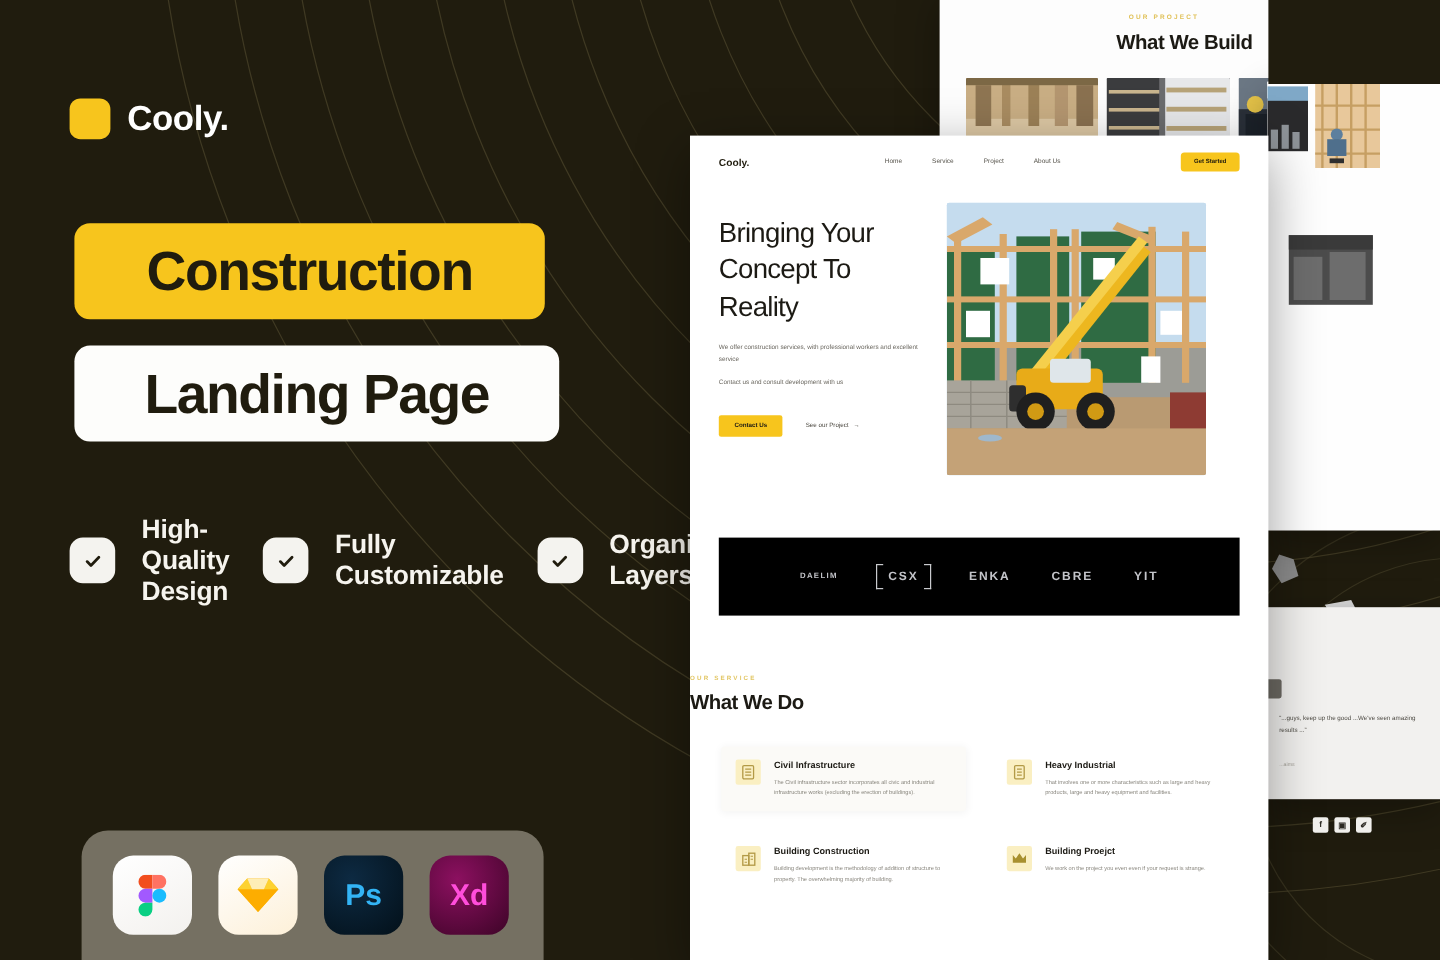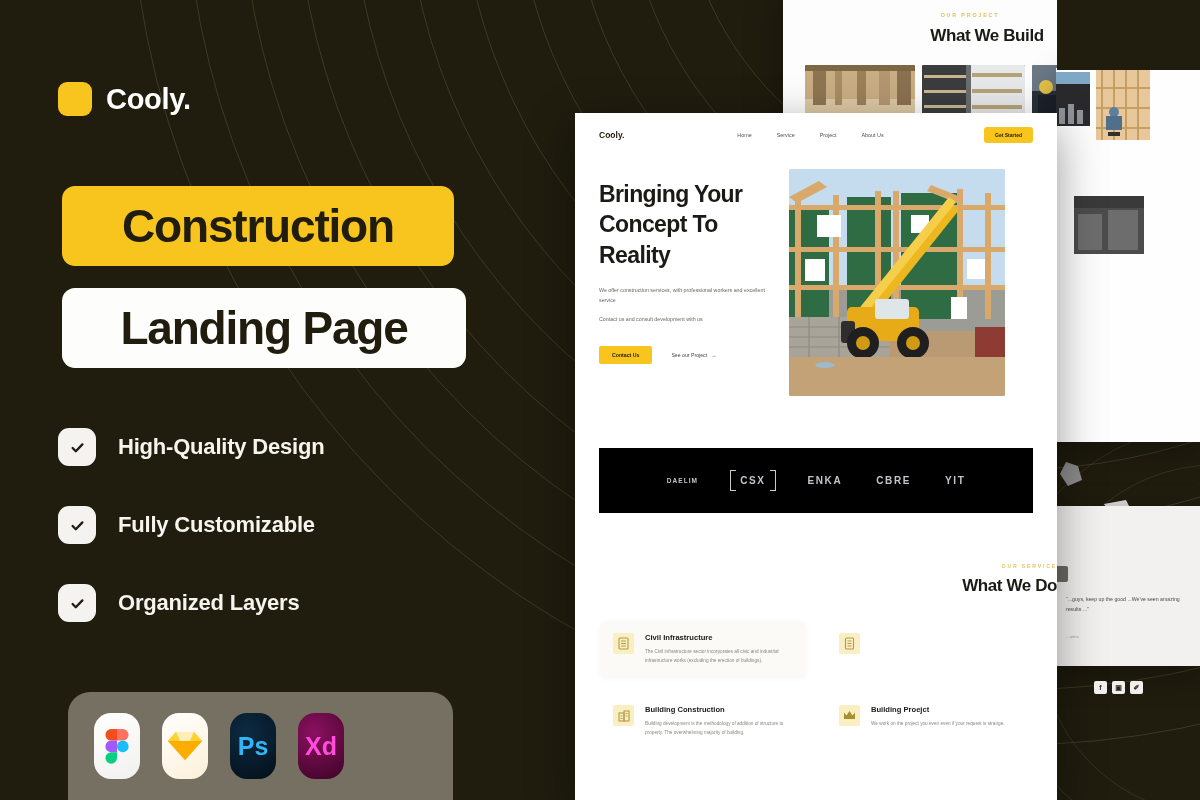--- a/index.html
+++ b/index.html
@@ -28,37 +28,37 @@
     left:62px; top:186px; width:392px; height:80px;
     background:#f7c51d; border-radius:13px;
     color:#201c0e; font-size:46px;
   }
   .chip-white {
     left:62px; top:288px; width:404px; height:80px;
     background:#fdfdfb; border-radius:13px;
     color:#201c0e; font-size:46px;
   }
 
-  .features { position:absolute; left:58px; top:428px; display:flex; flex-direction:column; gap:40px; }
+  .features { position:absolute; left:58px; top:428px; display:flex; flex-direction:row; gap:28px; }
   .feature { display:flex; align-items:center; gap:22px; }
   .check-box {
     width:38px; height:38px; border-radius:11px; background:#f4f3ef;
     display:flex; align-items:center; justify-content:center; flex:none;
   }
   .check-box svg { display:block; }
   .feature-label { font-size:22px; font-weight:bold; color:#f6f4ee; letter-spacing:-0.2px; }
 
   
   .dock {
     position:absolute; left:68px; top:692px; width:385px; height:108px;
     background:rgba(170,165,150,0.62); border-radius:22px 22px 0 0;
     display:flex; align-items:center; gap:22px; padding:0 26px;
   }
   .app-tile {
-    width:46px; height:66px; border-radius:17px; flex:none;
+    width:66px; height:66px; border-radius:17px; flex:none;
     display:flex; align-items:center; justify-content:center;
     font-weight:bold; font-size:25px; position:relative; overflow:hidden;
   }
   .app-figma { background:linear-gradient(150deg,#fff 0%,#f3f1ee 100%); }
   .app-sketch { background:linear-gradient(150deg,#fff 0%,#fdf0d8 100%); }
   .app-ps { background:radial-gradient(circle at 35% 30%,#0d2a42 0%,#031019 100%); color:#33b4f5; }
   .app-xd { background:radial-gradient(circle at 35% 30%,#8c1060 0%,#3d0427 100%); color:#ff4ddb; }
 
   
   .mock-main {
@@ -70,21 +70,21 @@
   .m-logo { font-size:8.5px; font-weight:bold; color:#201c0e; }
   .m-links { display:flex; gap:25px; margin-left:113px; }
   .m-link { font-size:5.4px; color:#55524a; }
   .m-cta {
     margin-left:auto; background:#f7c51d; color:#201c0e;
     font-size:5px; font-weight:bold; padding:5px 11px; border-radius:3px;
   }
 
   .m-hero { display:flex; padding:12px 24px 0 24px; gap:18px; }
   .m-hero-left { width:172px; padding-top:10px; }
-  .m-h1 { font-size:23px; font-weight:bold; color:#1c1a14; line-height:1.32; letter-spacing:-0.6px; }
+  .m-h1 { font-size:23px; font-weight:normal; color:#1c1a14; line-height:1.32; letter-spacing:-0.6px; }
   .m-sub { margin-top:16px; font-size:5.3px; color:#6a675f; line-height:1.85; }
   .m-sub.second { margin-top:9px; }
   .m-btnrow { margin-top:22px; display:flex; align-items:center; gap:19px; }
   .m-btn-primary { background:#f7c51d; color:#1c1a14; font-size:5.2px; font-weight:bold; padding:6px 13px; border-radius:2px; }
   .m-btn-link { font-size:5.2px; color:#4a473f; display:flex; align-items:center; gap:4px; }
   .m-hero-img {
     width:216px; height:227px; flex:none; border-radius:2px; overflow:hidden; position:relative;
     background:linear-gradient(#bcd9ef 0%, #cfe4f2 34%, #cfe4f2 34%);
   }
 
@@ -97,21 +97,21 @@
   .m-client.small { font-size:6.5px; letter-spacing:1.1px; }
   .m-client.csx { position:relative; padding:0 8px; }
   .m-client.csx::before, .m-client.csx::after {
     content:""; position:absolute; top:-5px; bottom:-5px; width:5px;
     border:1.4px solid #c9cace;
   }
   .m-client.csx::before { left:-2px; border-right:none; }
   .m-client.csx::after { right:-2px; border-left:none; }
 
   
-  .m-sec-head { margin-top:50px; text-align:right;margin-left:16px; }
+  .m-sec-head { margin-top:50px; text-align:left; }
   .m-eyebrow { font-size:5.2px; font-weight:bold; color:#e2c664; letter-spacing:1.8px; }
   .m-sec-title { margin-top:7px; font-size:17px; font-weight:bold; color:#1c1a14; letter-spacing:-0.4px; }
 
   .m-cards { margin:26px 26px 0 26px; display:grid; grid-template-columns:1fr 1fr; gap:18px 22px; }
   .m-card { display:flex; gap:11px; padding:11px 12px; border-radius:3px; }
   .m-card.hl { background:#fbfaf7; box-shadow:0 1px 7px rgba(0,0,0,.05); }
   .m-card-ico {
     width:21px; height:21px; flex:none; border-radius:2px; background:#faefc2;
     display:flex; align-items:center; justify-content:center;
   }
@@ -470,20 +470,24 @@
       </div>
     </div>
 
     <div class="m-card">
       <span class="m-card-ico">
         <svg width="11" height="13" viewBox="0 0 11 13">
             <rect x="1.5" y="1" width="8" height="11" rx="1" fill="none" stroke="#b39a46" stroke-width="1.1"></rect>
             <path d="M3.5 4h4M3.5 6.5h4M3.5 9h4" stroke="#b39a46" stroke-width="1"></path>
           </svg>
       </span>
+      <div>
+        <div class="m-card-title">Heavy Industrial</div>
+        <div class="m-card-text">That involves one or more characteristics such as large and heavy products, large and heavy equipment and facilities.</div>
+      </div>
     </div>
 
     <div class="m-card">
       <span class="m-card-ico">
         <svg width="12" height="12" viewBox="0 0 12 12">
             <rect x="1" y="3" width="5" height="8" fill="none" stroke="#b39a46" stroke-width="1.1"></rect>
             <rect x="6" y="1" width="5" height="10" fill="none" stroke="#b39a46" stroke-width="1.1"></rect>
             <path d="M7.5 3.5h2M7.5 6h2M2.5 6h2M2.5 8.5h2" stroke="#b39a46" stroke-width="0.9"></path>
           </svg>
       </span>

